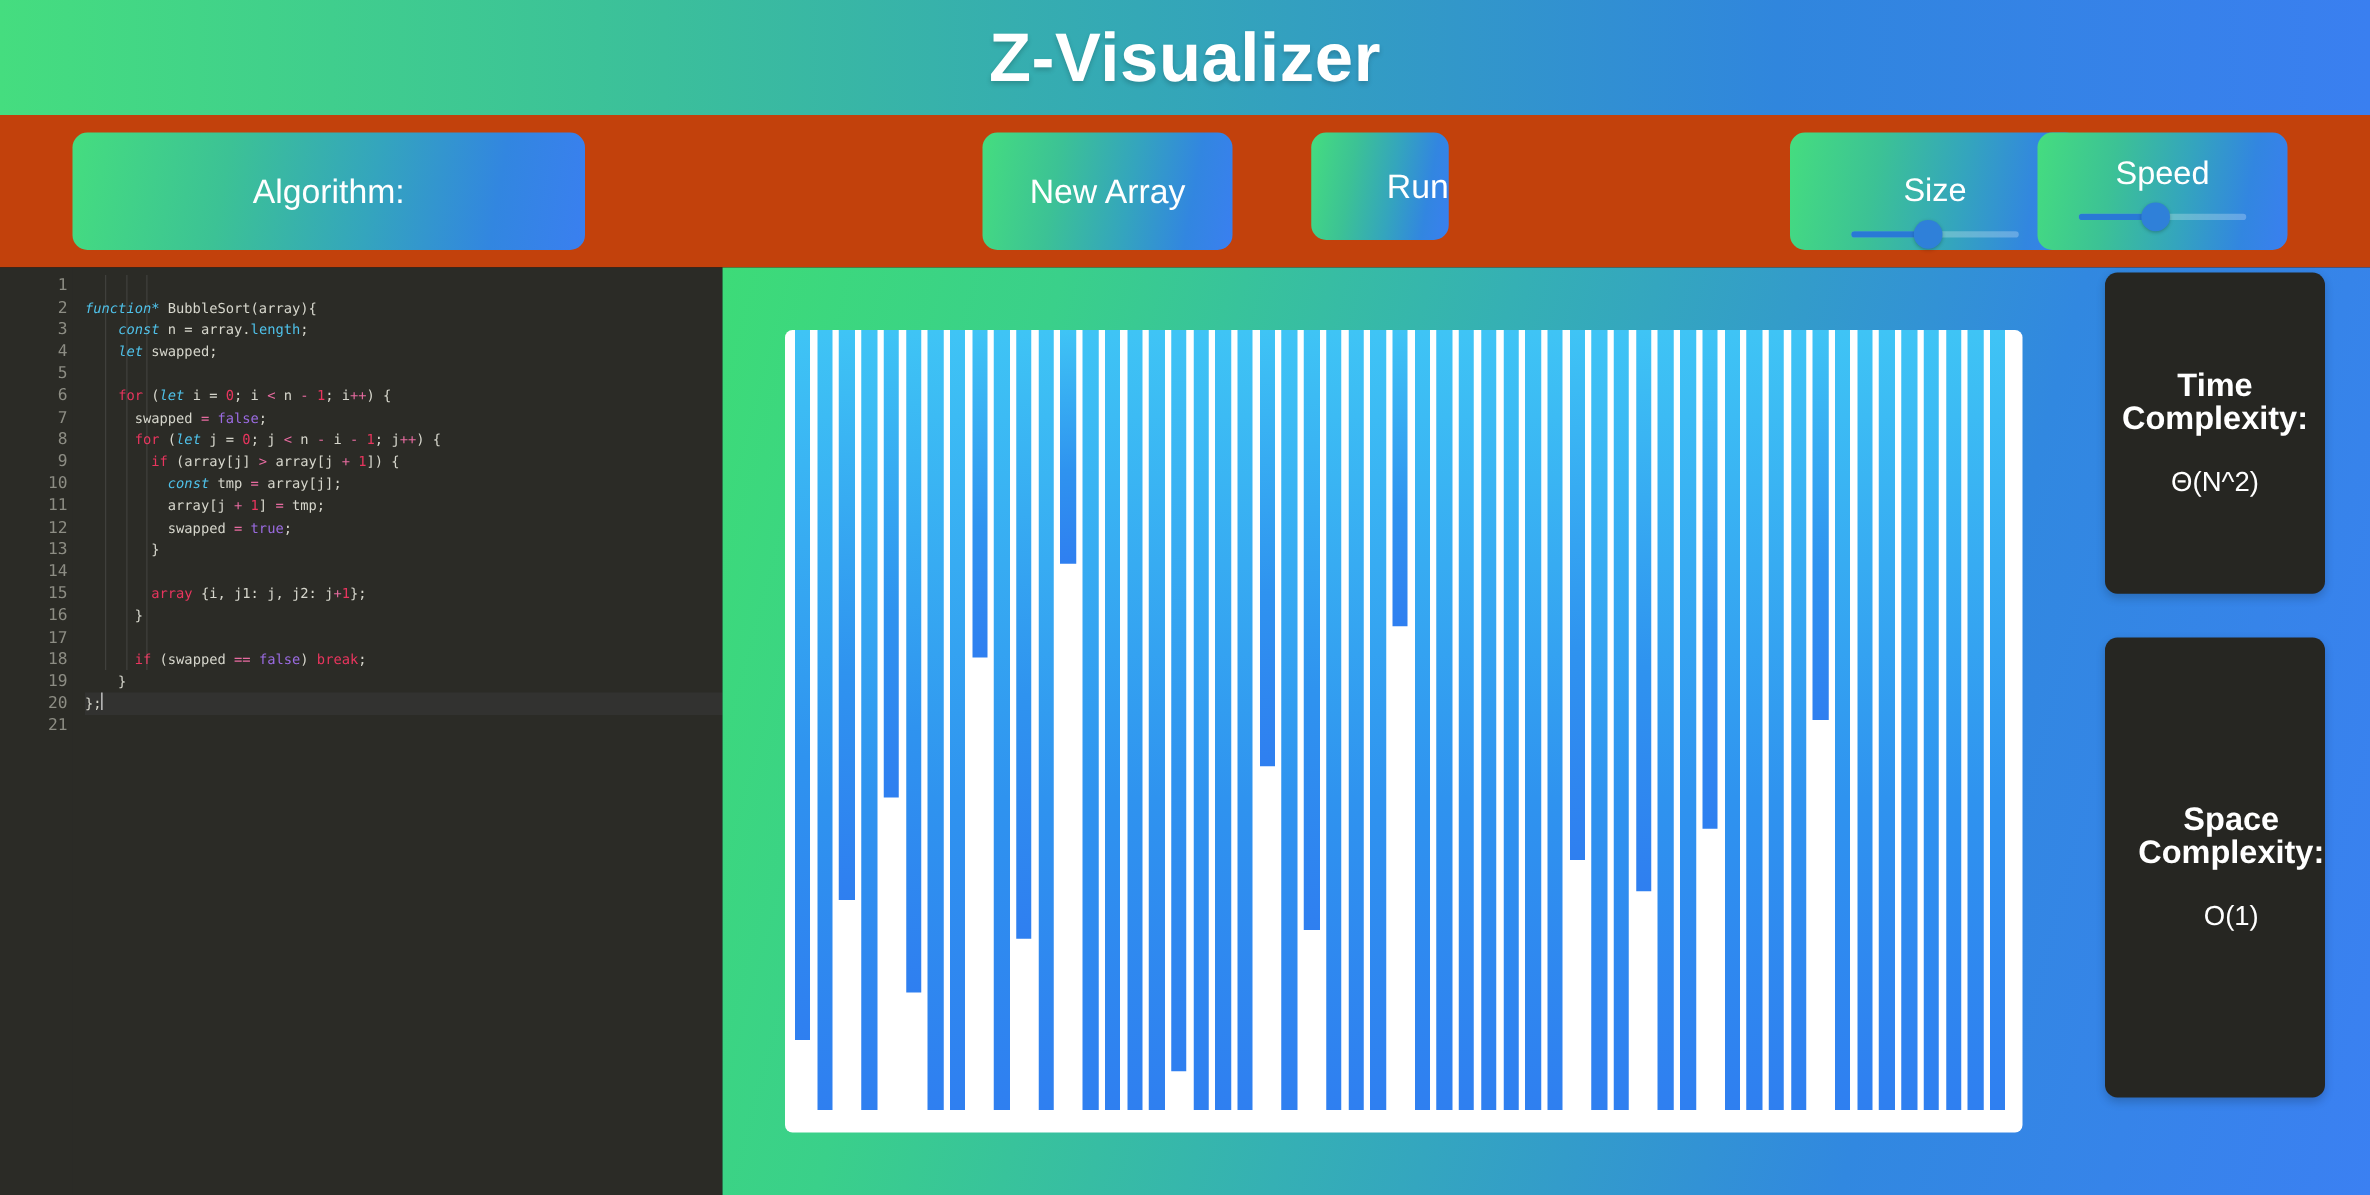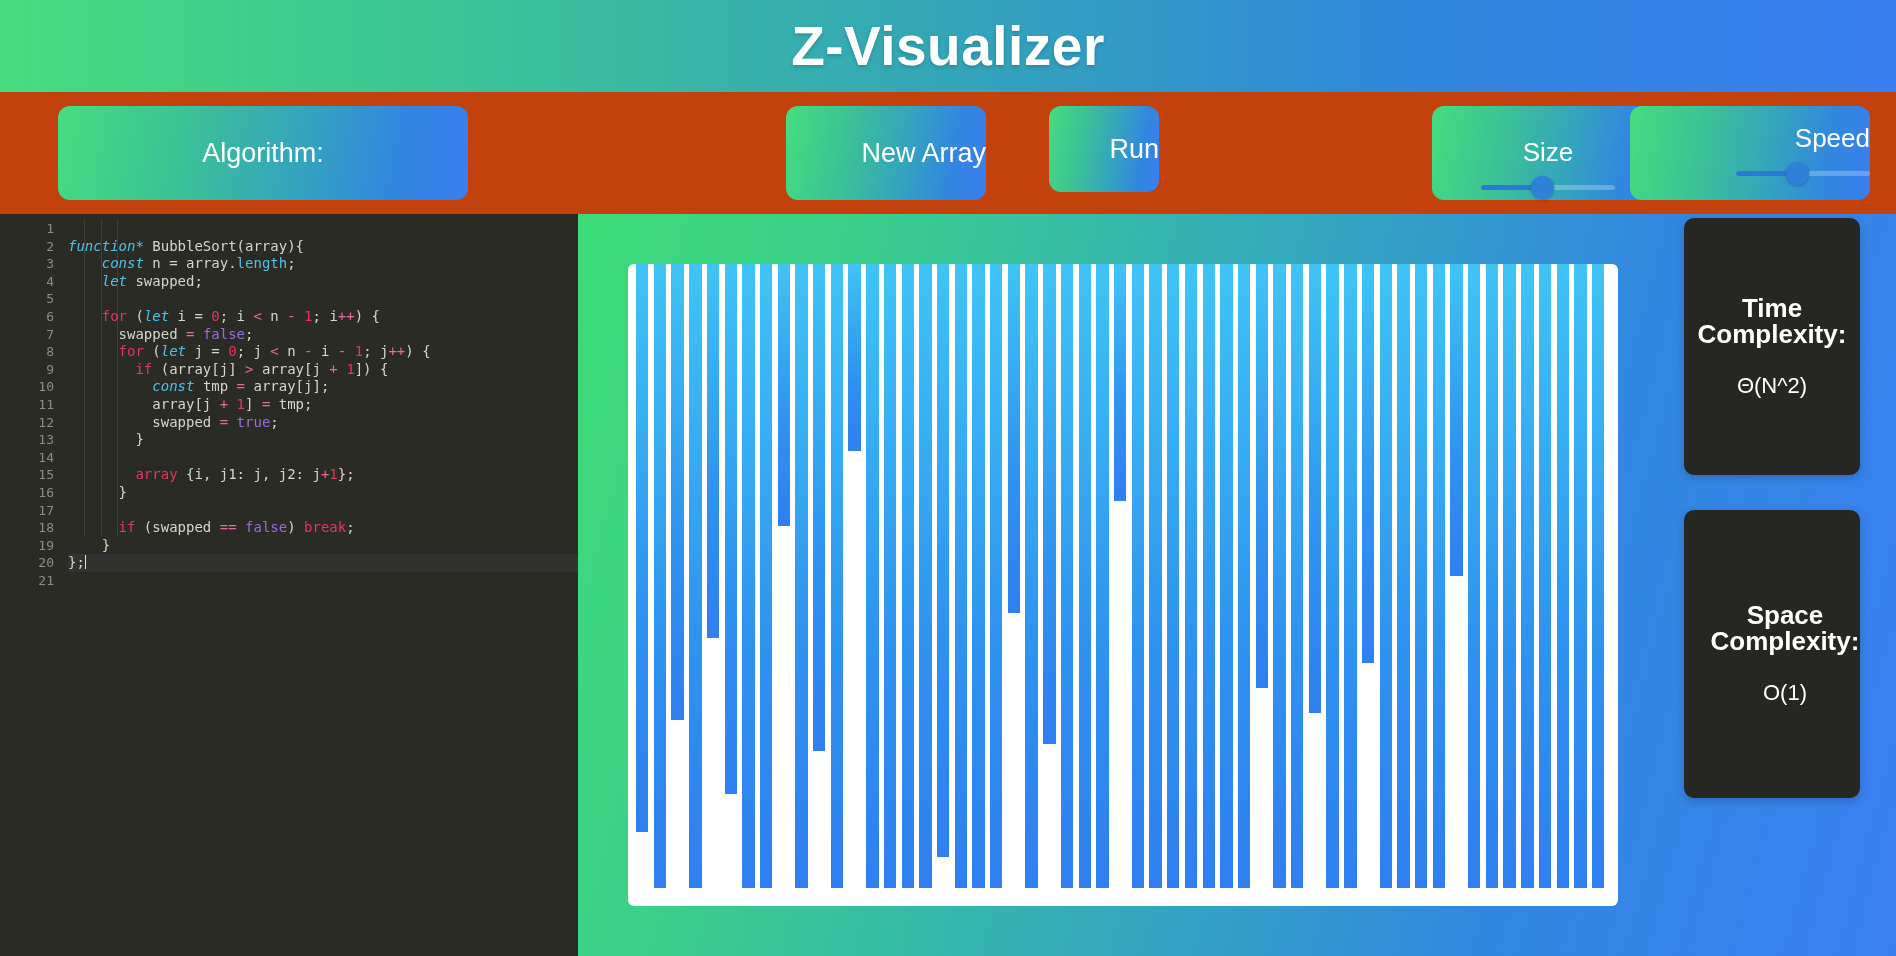--- a/index.html
+++ b/index.html
@@ -55,29 +55,29 @@
     cursor: pointer;
   }
   .select-wrap { position: relative; display: inline-block; }
   .select-chev {
     position: absolute; right: 13px; top: 50%;
     transform: translateY(-50%);
     pointer-events: none;
     width: 16px; height: 10px;
   }
 
-  .btn-newarray { left: 786px; top: 14px; width: 200px; height: 94px; justify-content: flex-end; }
+  .btn-newarray { left: 786px; top: 14px; width: 200px; height: 94px; }
   .btn-run      { left: 1049px; top: 14px; width: 110px; height: 86px; justify-content: flex-end; }
   .btn-label { color:#fff; font-size: 27px; font-weight: 400; }
 
   .slider-panel {
     flex-direction: column; gap: 4px;
   }
   .size-panel  { left: 1432px; top: 14px; width: 232px; height: 94px; justify-content: flex-end; }
-  .speed-panel { left: 1630px; top: 14px; width: 240px; height: 94px; align-items: flex-end; }
+  .speed-panel { left: 1630px; top: 14px; width: 200px; height: 94px; }
   .slider-title { color: #fff; font-size: 26px; font-weight: 300; margin-top: 2px; }
   .slider-track {
     position: relative;
     width: 134px; height: 26px;
     margin-top: 2px;
   }
   .slider-rail {
     position: absolute; left: 0; top: 11px;
     width: 134px; height: 5px;
     border-radius: 3px;
@@ -127,21 +127,21 @@
     color: #7e8f7e; font-size: 10px; line-height: 17.6px;
   }
   .code-area {
     flex: 1; position: relative;
     padding-top: 6px; padding-left: 10px;
     background: #2b2b26;
   }
   .code-row {
     height: 17.6px; line-height: 17.6px;
     font-family: "DejaVu Sans Mono", monospace;
-    font-size: 14px;
+    font-size: 11px;
     color: #d6d6cc;
     white-space: pre;
   }
   .code-row.active { background: #323230; }
   .tok-kw   { color: #e8355e; }            
   .tok-dec  { color: #4fc1e9; font-style: italic; }
   .tok-prop { color: #4fc1e9; }
   .tok-num  { color: #e8355e; }
   .tok-op   { color: #e76ba0; }
   .tok-bool { color: #9a6be0; }
@@ -180,21 +180,21 @@
     width: 176px;
     background: #262622;
     border-radius: 10px;
     display: flex; flex-direction: column;
     align-items: center; justify-content: center;
     color: #fff;
     text-align: center;
     box-shadow: 0 3px 8px rgba(0,0,0,0.2);
   }
   .card-time  { right: 36px; top: 4px;   height: 257px; }
-  .card-space { right: 36px; top: 296px; height: 288px; padding-left: 26px; }
+  .card-space { right: 36px; top: 296px; height: 368px; padding-left: 26px; }
   .card-title { font-size: 26px; line-height: 26px; font-weight: 700; }
   .card-value { font-size: 22px; margin-top: 26px; font-weight: 400; }
 </style>
 </head>
 <body>
 
 <div id="app">
 
   <div class="header">
     <div class="header-title">Z-Visualizer</div>

